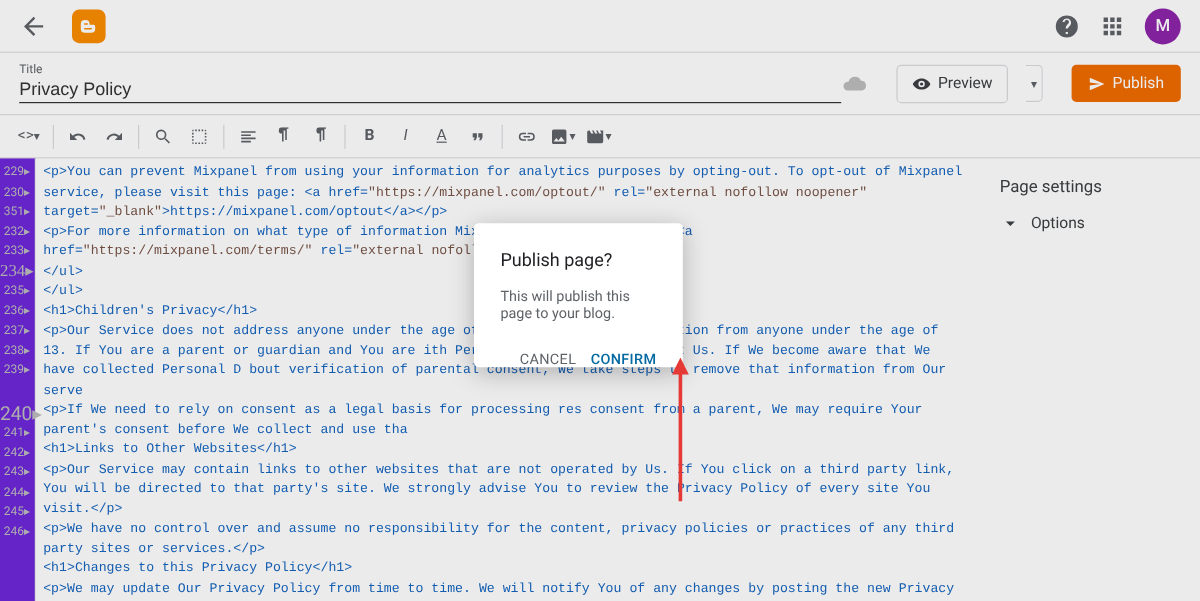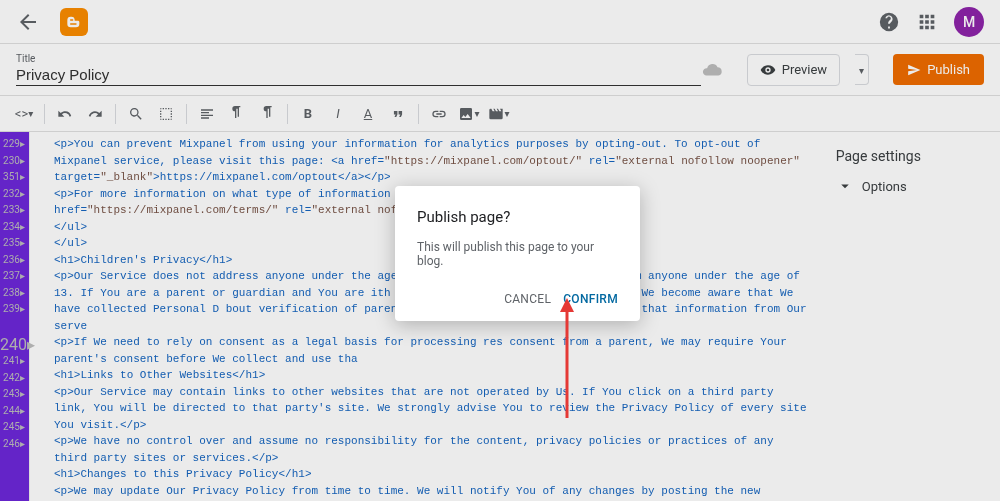--- a/index.html
+++ b/index.html
@@ -19,30 +19,30 @@
 .preview-btn { display: flex; align-items: center; gap: 6px; border: 1px solid #dadce0; border-radius: 4px; padding: 7px 12px; font-size: 13px; color: #3c4043; cursor: pointer; }
 .preview-split { border: 1px solid #dadce0; border-left: none; border-radius: 0 4px 4px 0; padding: 7px 4px; margin-left: -9px; cursor: pointer; }
 .publish-btn { display: flex; align-items: center; gap: 6px; background: #ef6c00; color: #fff; border-radius: 4px; padding: 8px 14px; font-size: 13px; cursor: pointer; }
 .toolbar { height: 36px; display: flex; align-items: center; gap: 2px; padding: 0 10px; border-bottom: 1px solid #e0e0e0; }
 .tb-btn { width: 28px; height: 28px; display: flex; align-items: center; justify-content: center; color: #5f6368; cursor: pointer; border-radius: 3px; }
 .tb-sep { width: 1px; height: 20px; background: #dadce0; margin: 0 4px; }
 .content { display: flex; height: calc(501px - 44px - 52px - 36px); }
 .editor { flex: 1; max-width: 800px; overflow: hidden; font-family: 'Courier New', monospace; font-size: 11px; line-height: 1.5; }
 .gutter { width: 30px; background: #6d28d9; color: #bdbdbd; text-align: right; padding: 4px 4px 0 0; font-size: 10px; border-right: 1px solid #eee; }
 .code { display: flex; }
-.code-body { padding: 4px 6px; word-break: break-word; flex: 1; margin-left: 18px; }
+.code-body { padding: 4px 6px; word-break: break-word; flex: 1; }
 .line { margin-bottom: 0px; }
 .tag { color: #1565c0; }
 .attr-val { color: #795548; }
 .text { color: #1565c0; }
 .sidebar { width: 190px; padding: 16px 20px; }
 .sb-head { font-size: 14px; color: #3c4043; margin-bottom: 13px; }
 .sb-item { display: flex; align-items: center; gap: 8px; font-size: 13px; color: #3c4043; cursor: pointer; }
 .overlay { position: absolute; top: 0; left: 0; width: 1000px; height: 501px; background: rgba(0,0,0,0.08); }
-.dialog { position: absolute; top: 186px; left: 395px; width: 245px; background: #fff; border-radius: 4px; box-shadow: 0 4px 20px rgba(0,0,0,0.25); padding: 22px 22px 15px 22px; }
+.dialog { position: absolute; top: 186px; left: 395px; width: 174px; background: #fff; border-radius: 4px; box-shadow: 0 4px 20px rgba(0,0,0,0.25); padding: 22px 22px 0 22px; }
 .dialog-title { font-size: 15px; color: #202124; margin-bottom: 14px; }
 .dialog-body { font-size: 12px; color: #5f6368; margin-bottom: 24px; }
 .dialog-actions { display: flex; justify-content: flex-end; gap: 12px; }
 .dialog-cancel { font-size: 12px; color: #5f6368; cursor: pointer; letter-spacing: 0.3px; }
 .dialog-confirm { font-size: 12px; color: #0369a1; cursor: pointer; font-weight: 500; letter-spacing: 0.3px; }
 .arrow { position: absolute; top: 298px; left: 558px; }
 .small-chevron { font-size: 10px; color: #5f6368; }
 svg { display: block; }
 </style>
 </head>
@@ -179,21 +179,21 @@
 </div>
 
 <div class="content">
   <div class="code">
     <div class="gutter" id="gutter">
         <div style="font-size: 10px; line-height: 16.5px;">229▸</div>
         <div style="font-size: 10px; line-height: 16.5px;">230▸</div>
         <div style="font-size: 10px; line-height: 16.5px;">351▸</div>
         <div style="font-size: 10px; line-height: 16.5px;">232▸</div>
         <div style="font-size: 10px; line-height: 16.5px;">233▸</div>
-        <div style="font-size: 10px; line-height: 16.5px;">234▸</div>
+        <div style="font-size: 14px; line-height: 16.5px; font-family: Liberation Serif, serif;">234▸</div>
         <div style="font-size: 10px; line-height: 16.5px;">235▸</div>
         <div style="font-size: 10px; line-height: 16.5px;">236▸</div>
         <div style="font-size: 10px; line-height: 16.5px;">237▸</div>
         <div style="font-size: 10px; line-height: 16.5px;">238▸</div>
         <div style="font-size: 10px; line-height: 16.5px;">239▸</div>
         <div style="font-size: 16px; line-height: 16.5px; margin-top: 19px;">240▸</div>
         <div style="font-size: 10px; line-height: 16.5px;">241▸</div>
         <div style="font-size: 10px; line-height: 16.5px;">242▸</div>
         <div style="font-size: 10px; line-height: 16.5px;">243▸</div>
         <div style="font-size: 10px; line-height: 16.5px;">244▸</div>

